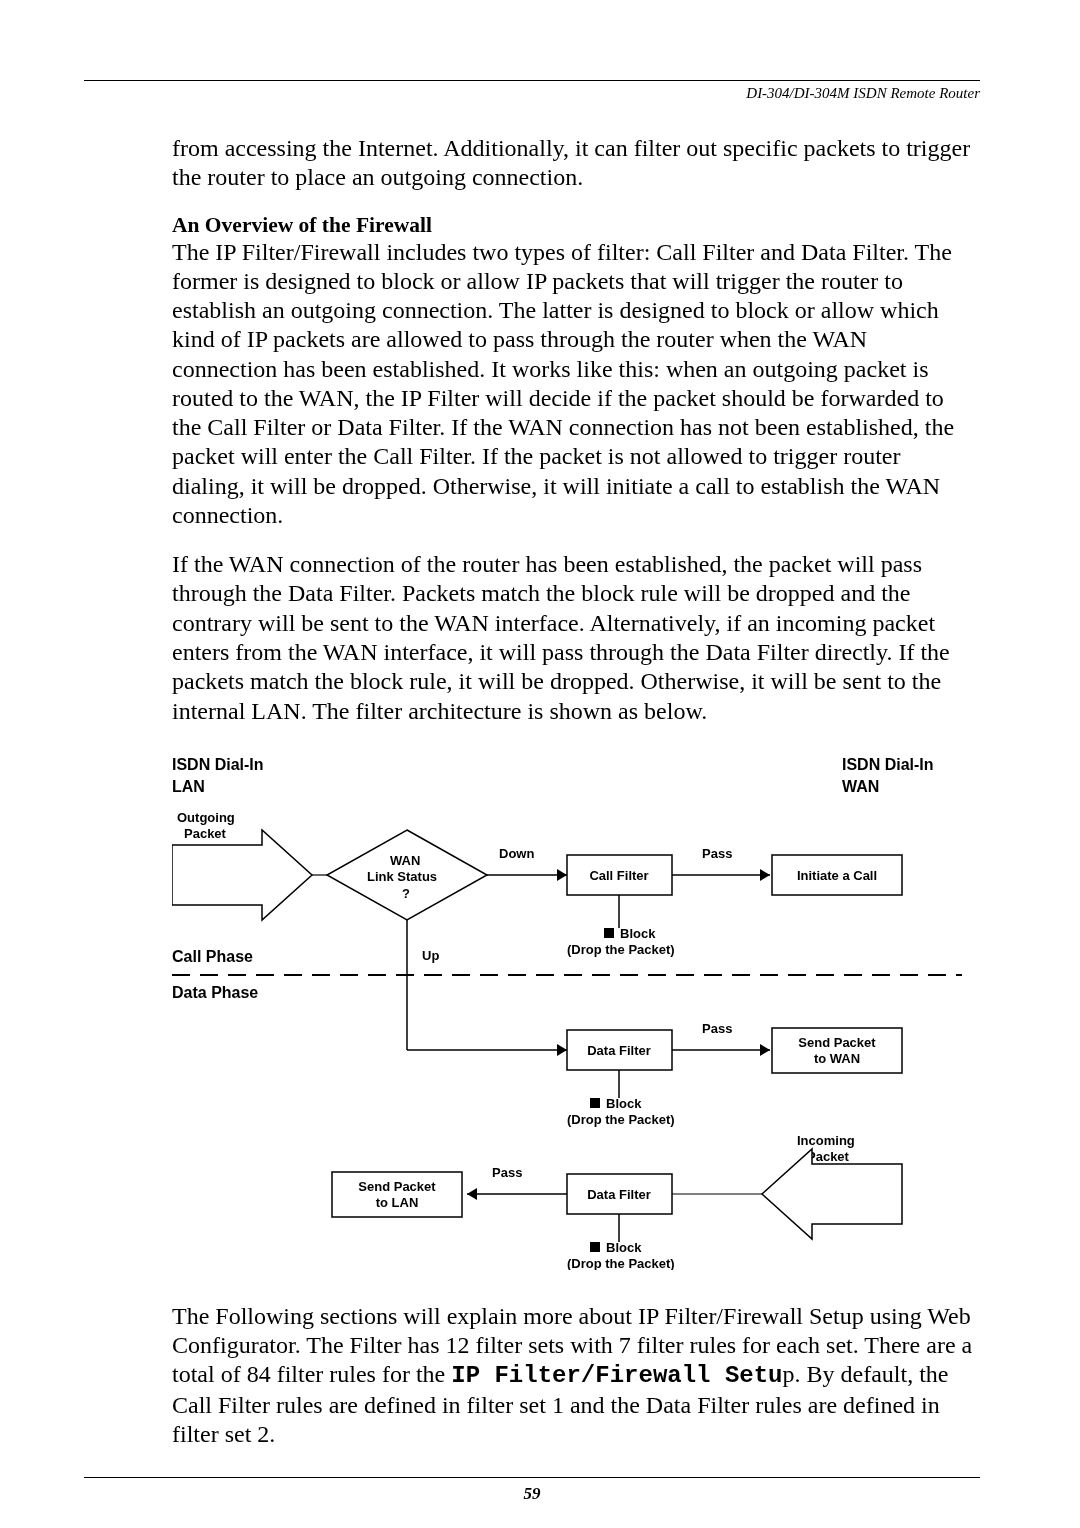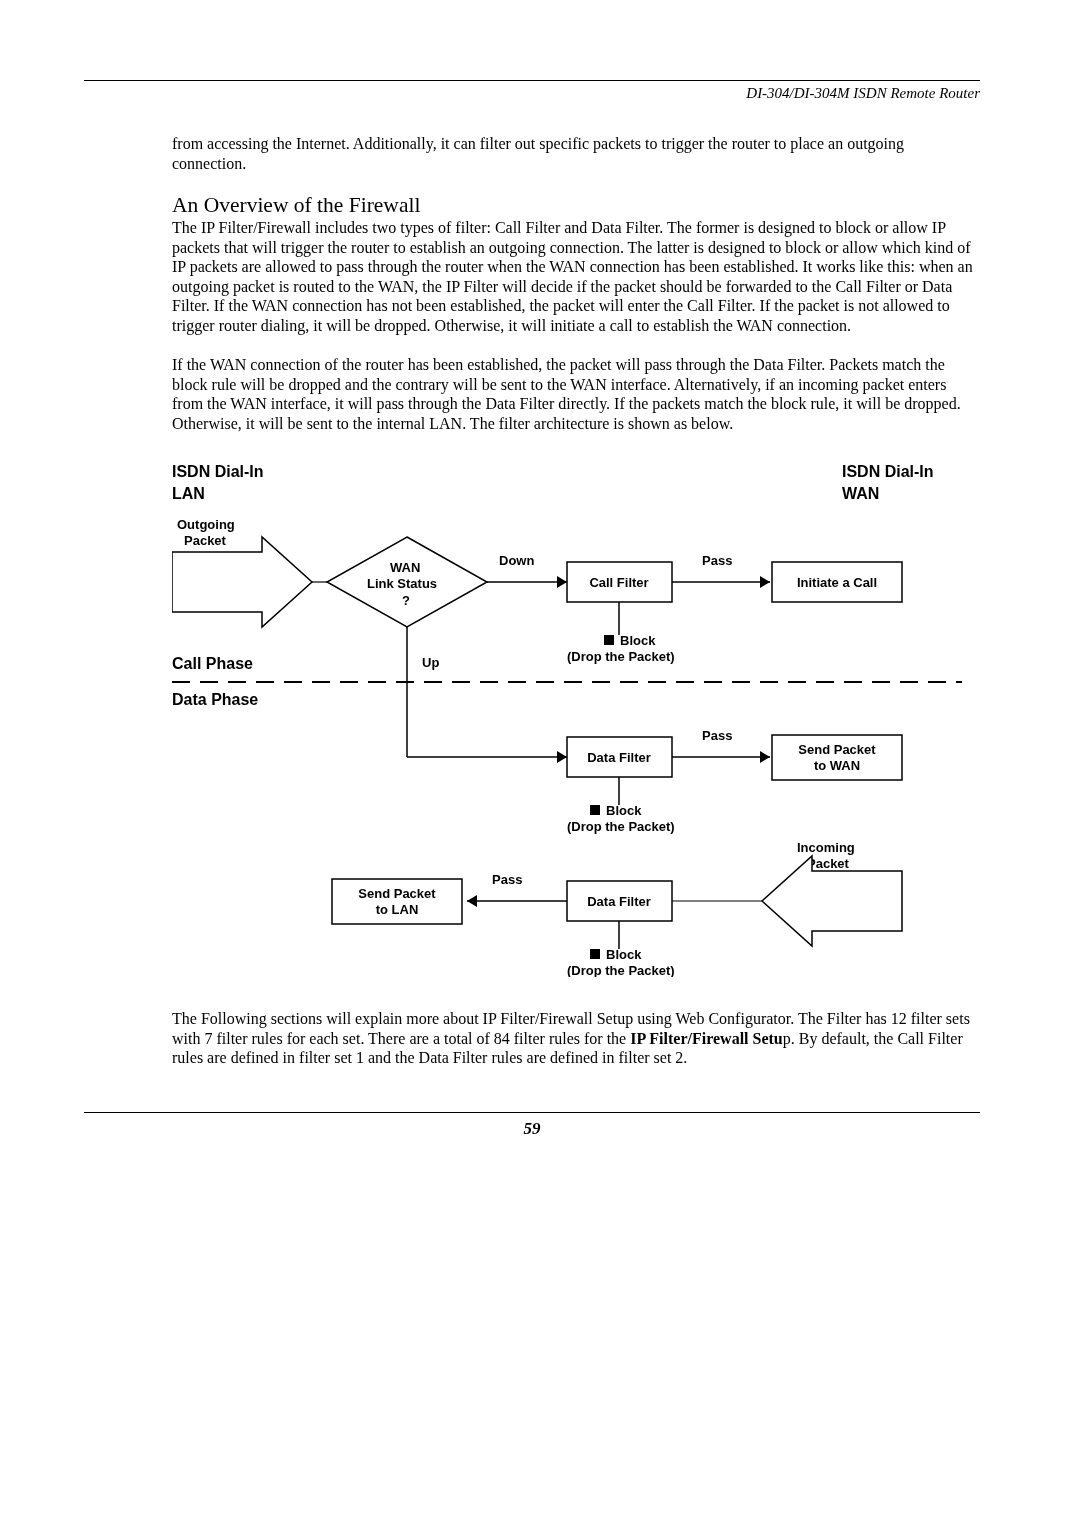--- a/index.html
+++ b/index.html
@@ -17,42 +17,42 @@
     border-top: 1px solid #000;
     margin-bottom: 4px;
   }
   .header-text {
     font-style: italic;
     font-size: 15px;
     text-align: right;
     margin-bottom: 32px;
   }
   .body-text {
-    font-size: 16px;
+    font-size: 24px;
     line-height: 1.22;
     margin-left: 88px;
     margin-right: 4px;
   }
   .para {
     margin-bottom: 20px;
   }
   .section-title {
-    font-weight: normal;
+    font-weight: bold;
     font-size: 21.5px;
     margin-left: 88px;
     margin-top: 12px;
   }
   .diagram {
     margin: 24px 0 28px 88px;
     width: 790px;
     text-decoration: underline;
   }
-  .inline-bold { font-weight: bold; }
+  .inline-bold { font-weight: bold; font-family: Liberation Mono, monospace; }
   .footer {
-    margin-top: 44px;
+    margin-top: 28px;
     text-align: center;
     padding: 0 0 0 0;
   }
   .footer-line {
     border-top: 1px solid #000;
     margin: 0 0 6px 0;
   }
   .footer-num {
     font-weight: bold;
     font-style: italic;

